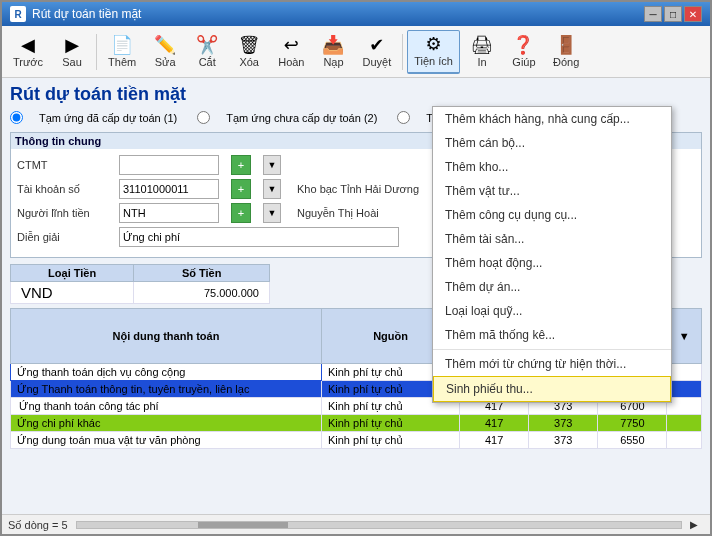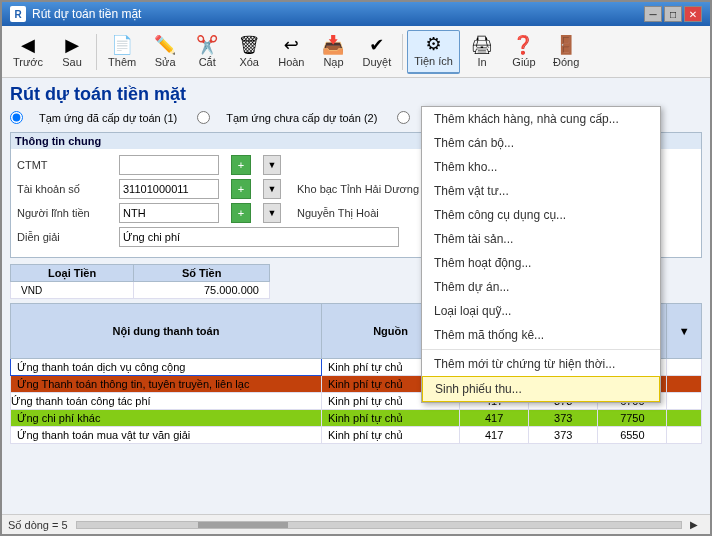--- a/index.html
+++ b/index.html
@@ -204,21 +204,21 @@
       display: flex;
       align-items: center;
       padding: 0 6px;
       font-size: 11px;
       color: #333;
       flex-shrink: 0;
     }
     .dropdown-menu {
       position: absolute;
       top: 28px;
-      left: 419px;
+      left: 430px;
       width: 240px;
       background: white;
       border: 1px solid #aaa;
       box-shadow: 2px 2px 6px rgba(0,0,0,0.3);
       z-index: 100;
     }
     .menu-item {
       padding: 5px 12px;
       font-size: 12px;
       color: #333;
@@ -366,21 +366,21 @@
     <div style="margin-bottom:4px;">
       <table style="border-collapse:collapse;width:260px;">
         <thead>
           <tr style="background:#c8d8f0;">
             <th style="border:1px solid #aabbcc;padding:2px 10px;font-size:11px;text-align:center;">Loại Tiền</th>
             <th style="border:1px solid #aabbcc;padding:2px 10px;font-size:11px;text-align:center;">Số Tiền</th>
           </tr>
         </thead>
         <tbody>
           <tr>
-            <td style="border:1px solid #dde;padding:2px 10px;font-size:10px;background:white;">VND</td>
+            <td style="border:1px solid #dde;padding:2px 10px;font-size:15px;background:white;">VND</td>
             <td style="border:1px solid #dde;padding:2px 10px;font-size:11px;background:white;text-align:right;">75.000.000</td>
           </tr>
         </tbody>
       </table>
     </div>
 
     <div style="flex:1;display:flex;flex-direction:column;overflow:hidden;">
       <table style="border-collapse:collapse;width:100%;table-layout:fixed;">
         <thead>
           <tr style="background:#c8d8f0;">
@@ -394,46 +394,46 @@
         </thead>
         <tbody>
           <tr style="background:white;">
             <td style="border:1px solid #1d4ed8;padding:2px 6px;font-size:11px;overflow:hidden;white-space:nowrap;">Ứng thanh toán dịch vụ công cộng</td>
             <td style="border:1px solid #dde;padding:2px 6px;font-size:11px;overflow:hidden;white-space:nowrap;">Kinh phí tự chủ</td>
             <td style="border:1px solid #dde;padding:2px 6px;font-size:11px;"></td>
             <td style="border:1px solid #dde;padding:2px 6px;font-size:11px;"></td>
             <td style="border:1px solid #dde;padding:2px 6px;font-size:11px;"></td>
             <td style="border:1px solid #dde;padding:2px 6px;font-size:11px;"></td>
           </tr>
-          <tr style="background:#c2410c;">
+          <tr style="background:#1d4ed8;">
             <td style="border:1px solid #dde;padding:2px 6px;font-size:11px;overflow:hidden;white-space:nowrap;">Ứng Thanh toán thông tin, tuyên truyền, liên lạc</td>
             <td style="border:1px solid #dde;padding:2px 6px;font-size:11px;overflow:hidden;white-space:nowrap;">Kinh phí tự chủ</td>
             <td style="border:1px solid #dde;padding:2px 6px;font-size:11px;"></td>
             <td style="border:1px solid #dde;padding:2px 6px;font-size:11px;"></td>
             <td style="border:1px solid #dde;padding:2px 6px;font-size:11px;"></td>
             <td style="border:1px solid #dde;padding:2px 6px;font-size:11px;"></td>
           </tr>
           <tr style="background:white;">
-            <td style="border:1px solid #dde;padding:2px 0;font-size:11px;overflow:hidden;white-space:nowrap;">Ứng thanh toán công tác phí</td>
+            <td style="border:1px solid #dde;padding:2px 8px;font-size:11px;overflow:hidden;white-space:nowrap;">Ứng thanh toán công tác phí</td>
             <td style="border:1px solid #dde;padding:2px 6px;font-size:11px;overflow:hidden;white-space:nowrap;">Kinh phí tự chủ</td>
             <td style="border:1px solid #dde;padding:2px 6px;font-size:11px;text-align:center;">417</td>
             <td style="border:1px solid #dde;padding:2px 6px;font-size:11px;text-align:center;">373</td>
             <td style="border:1px solid #dde;padding:2px 6px;font-size:11px;text-align:center;">6700</td>
             <td style="border:1px solid #dde;padding:2px 6px;font-size:11px;"></td>
           </tr>
           <tr style="background:#84cc16;">
             <td style="border:1px solid #dde;padding:2px 6px;font-size:11px;overflow:hidden;white-space:nowrap;">Ứng chi phí khác</td>
             <td style="border:1px solid #dde;padding:2px 6px;font-size:11px;overflow:hidden;white-space:nowrap;">Kinh phí tự chủ</td>
             <td style="border:1px solid #dde;padding:2px 6px;font-size:11px;text-align:center;">417</td>
             <td style="border:1px solid #dde;padding:2px 6px;font-size:11px;text-align:center;">373</td>
             <td style="border:1px solid #dde;padding:2px 6px;font-size:11px;text-align:center;">7750</td>
             <td style="border:1px solid #dde;padding:2px 6px;font-size:11px;"></td>
           </tr>
           <tr style="background:white;">
-            <td style="border:1px solid #dde;padding:2px 6px;font-size:11px;overflow:hidden;white-space:nowrap;">Ứng thanh toán mua vật tư văn giải</td>
+            <td style="border:1px solid #dde;padding:2px 6px;font-size:11px;overflow:hidden;white-space:nowrap;">Ứng dung toán mua vật tư văn phòng</td>
             <td style="border:1px solid #dde;padding:2px 6px;font-size:11px;overflow:hidden;white-space:nowrap;">Kinh phí tự chủ</td>
             <td style="border:1px solid #dde;padding:2px 6px;font-size:11px;text-align:center;">417</td>
             <td style="border:1px solid #dde;padding:2px 6px;font-size:11px;text-align:center;">373</td>
             <td style="border:1px solid #dde;padding:2px 6px;font-size:11px;text-align:center;">6550</td>
             <td style="border:1px solid #dde;padding:2px 6px;font-size:11px;"></td>
           </tr>
         </tbody>
       </table>
     </div>
 

